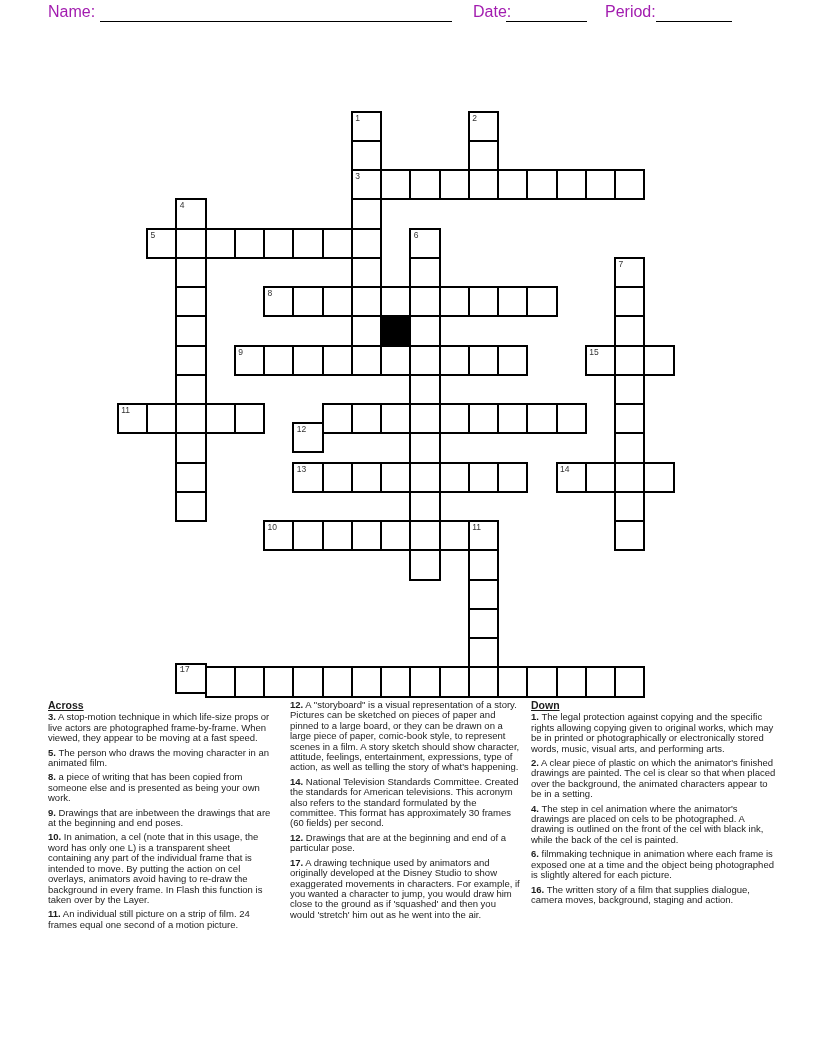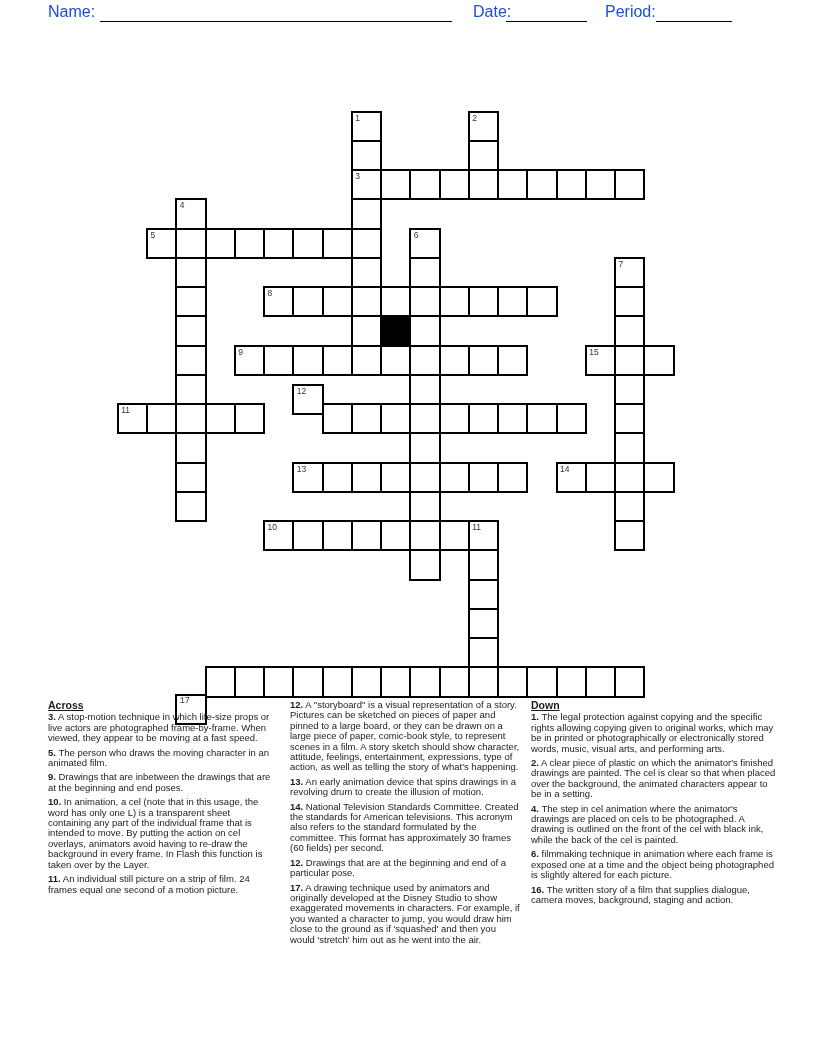--- a/index.html
+++ b/index.html
@@ -1,18 +1,18 @@
 <!DOCTYPE html>
 <html><head>
 <meta charset="utf-8">
 <style>
   html,body{margin:0;padding:0;background:#fff;}
   #page{position:relative;width:816px;height:1056px;background:#ffffff;overflow:hidden;
         font-family:"Liberation Sans",sans-serif;color:#1c1c1c;}
-  .hlabel{position:absolute;top:3px;font-size:16px;color:#1d4ed8;}
+  .hlabel{position:absolute;top:3px;font-size:16px;color:#a21caf;}
   .hline{position:absolute;top:21px;height:0;border-top:1.4px solid #000;}
   #title{position:absolute;top:34px;left:0;width:816px;text-align:center;
          font-size:52px;letter-spacing:-0.5px;color:#000;line-height:1.1;}
   #grid{position:absolute;left:0;top:0;width:816px;height:700px;}
   .cell{position:absolute;width:31.25px;height:31.25px;box-sizing:border-box;
         border:2px solid #000;background:#fff;}
   .cell.black{background:#000;}
   .cellnum{position:absolute;top:1px;left:2.5px;font-size:8.5px;line-height:1;color:#333;}
   .cluecol{position:absolute;top:700px;font-size:9.5px;line-height:10.4px;color:#1c1c1c;}
   #cluecol1{left:48px;width:228px;}
@@ -132,21 +132,21 @@
       <div class="cell" style="left: 584.75px; top: 344.7px;">
         <span class="cellnum">15</span>
       </div>
       <div class="cell" style="left: 643.25px; top: 344.7px;"></div>
       <div class="cell" style="left: 116.75px; top: 403.2px;">
         <span class="cellnum">11</span>
       </div>
       <div class="cell" style="left: 146px; top: 403.2px;"></div>
       <div class="cell" style="left: 204.5px; top: 403.2px;"></div>
       <div class="cell" style="left: 233.75px; top: 403.2px;"></div>
-      <div class="cell" style="left: 292.25px; top: 384px;">
+      <div class="cell" style="left: 292.25px; top: 422px;">
         <span class="cellnum">12</span>
       </div>
       <div class="cell" style="left: 321.5px; top: 403.2px;"></div>
       <div class="cell" style="left: 350.75px; top: 403.2px;"></div>
       <div class="cell" style="left: 380px; top: 403.2px;"></div>
       <div class="cell" style="left: 438.5px; top: 403.2px;"></div>
       <div class="cell" style="left: 467.75px; top: 403.2px;"></div>
       <div class="cell" style="left: 497px; top: 403.2px;"></div>
       <div class="cell" style="left: 526.25px; top: 403.2px;"></div>
       <div class="cell" style="left: 555.5px; top: 403.2px;"></div>
@@ -173,21 +173,21 @@
       <div class="cell" style="left: 380px; top: 520.2px;"></div>
       <div class="cell" style="left: 438.5px; top: 520.2px;"></div>
       <div class="cell" style="left: 467.75px; top: 520.2px;">
         <span class="cellnum">11</span>
       </div>
       <div class="cell" style="left: 467.75px; top: 549.45px;"></div>
       <div class="cell" style="left: 467.75px; top: 578.7px;"></div>
       <div class="cell" style="left: 467.75px; top: 607.95px;"></div>
       <div class="cell" style="left: 467.75px; top: 637.2px;"></div>
       <div class="cell" style="left: 467.75px; top: 666.45px;"></div>
-      <div class="cell" style="left: 175.25px; top: 694px; font-family: Liberation Mono, monospace;">
+      <div class="cell" style="left: 175.25px; top: 663px; font-family: Liberation Mono, monospace;">
         <span class="cellnum">17</span>
       </div>
       <div class="cell" style="left: 204.5px; top: 666.45px;"></div>
       <div class="cell" style="left: 233.75px; top: 666.45px;"></div>
       <div class="cell" style="left: 263px; top: 666.45px;"></div>
       <div class="cell" style="left: 292.25px; top: 666.45px;"></div>
       <div class="cell" style="left: 321.5px; top: 666.45px;"></div>
       <div class="cell" style="left: 350.75px; top: 666.45px;"></div>
       <div class="cell" style="left: 380px; top: 666.45px;"></div>
       <div class="cell" style="left: 409.25px; top: 666.45px;"></div>
@@ -197,27 +197,27 @@
       <div class="cell" style="left: 555.5px; top: 666.45px;"></div>
       <div class="cell" style="left: 584.75px; top: 666.45px;"></div>
       <div class="cell" style="left: 614px; top: 666.45px;"></div>
       <div class="cell black" style="left: 380px; top: 315.45px;"></div>
     </div>
 
   <div class="cluecol" id="cluecol1">
       <div class="clue-heading">Across</div>
       <p class="clue"><b>3.</b> A stop-motion technique in which life-size props or live actors are photographed frame-by-frame. When viewed, they appear to be moving at a fast speed.</p>
       <p class="clue"><b>5.</b> The person who draws the moving character in an animated film.</p>
+      <p class="clue"><b>8.</b> a piece of writing that has been copied from someone else and is presented as being your own work.</p>
       <p class="clue"><b>9.</b> Drawings that are inbetween the drawings that are at the beginning and end poses.</p>
       <p class="clue"><b>10.</b> In animation, a cel (note that in this usage, the word has only one L) is a transparent sheet containing any part of the individual frame that is intended to move. By putting the action on cel overlays, animators avoid having to re-draw the background in every frame. In Flash this function is taken over by the Layer.</p>
       <p class="clue"><b>11.</b> An individual still picture on a strip of film. 24 frames equal one second of a motion picture.</p>
     </div>
   <div class="cluecol" id="cluecol2">
       <p class="clue"><b>12.</b> A "storyboard" is a visual representation of a story. Pictures can be sketched on pieces of paper and pinned to a large board, or they can be drawn on a large piece of paper, comic-book style, to represent scenes in a film. A story sketch should show character, attitude, feelings, entertainment, expressions, type of action, as well as telling the story of what's happening.</p>
-      <p class="clue"><b>13.</b> An early animation device that spins drawings in a revolving drum to create the illusion of motion.</p>
       <p class="clue"><b>14.</b> National Television Standards Committee. Created the standards for American televisions. This acronym also refers to the standard formulated by the committee. This format has approximately 30 frames (60 fields) per second.</p>
       <p class="clue"><b>12.</b> Drawings that are at the beginning and end of a particular pose.</p>
       <p class="clue"><b>17.</b> A drawing technique used by animators and originally developed at the Disney Studio to show exaggerated movements in characters. For example, if you wanted a character to jump, you would draw him close to the ground as if 'squashed' and then you would 'stretch' him out as he went into the air.</p>
     </div>
   <div class="cluecol" id="cluecol3">
       <div class="clue-heading">Down</div>
       <p class="clue"><b>1.</b> The legal protection against copying and the specific rights allowing copying given to original works, which may be in printed or photographically or electronically stored words, music, visual arts, and performing arts.</p>
       <p class="clue"><b>2.</b> A clear piece of plastic on which the animator's finished drawings are painted. The cel is clear so that when placed over the background, the animated characters appear to be in a setting.</p>
       <p class="clue"><b>4.</b> The step in cel animation where the animator's drawings are placed on cels to be photographed. A drawing is outlined on the front of the cel with black ink, while the back of the cel is painted.</p>
       <p class="clue"><b>6.</b> filmmaking technique in animation where each frame is exposed one at a time and the object being photographed is slightly altered for each picture.</p>

